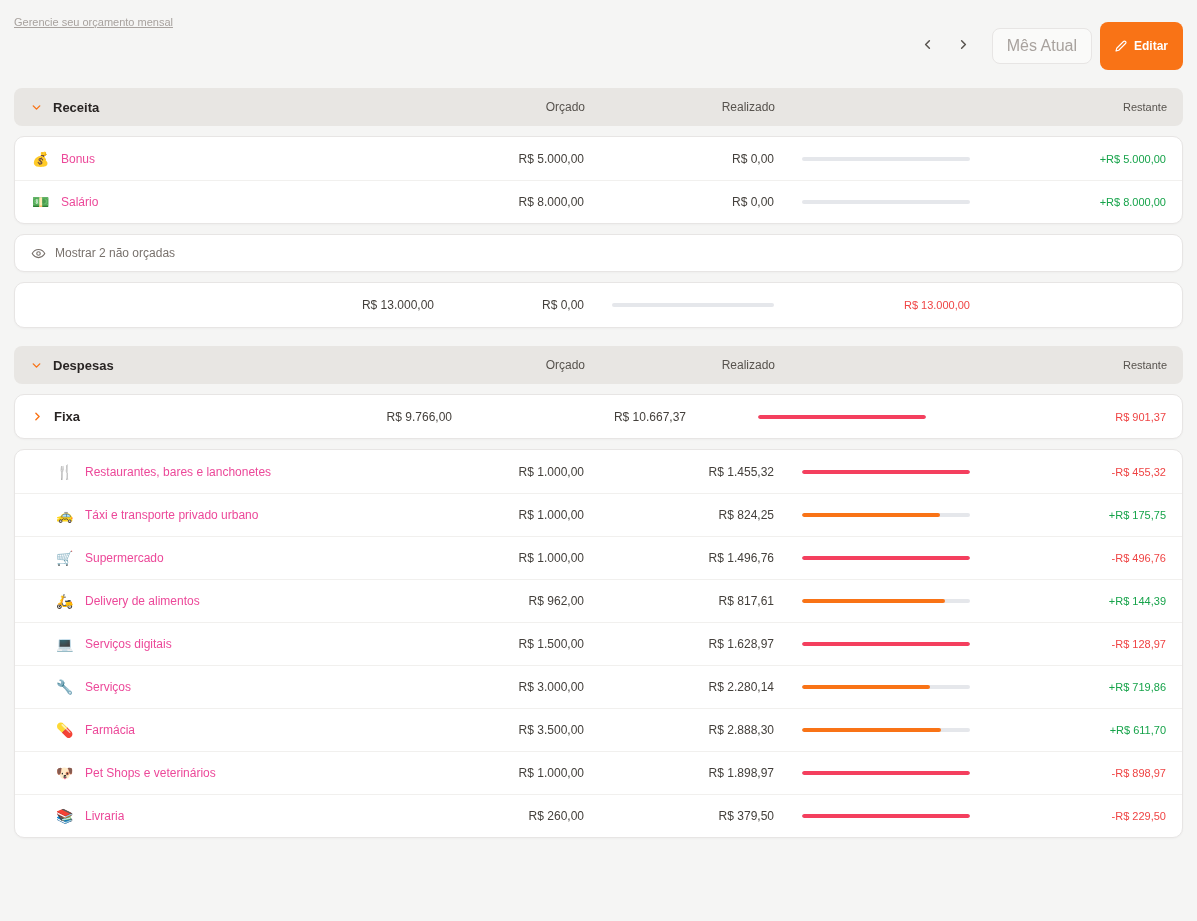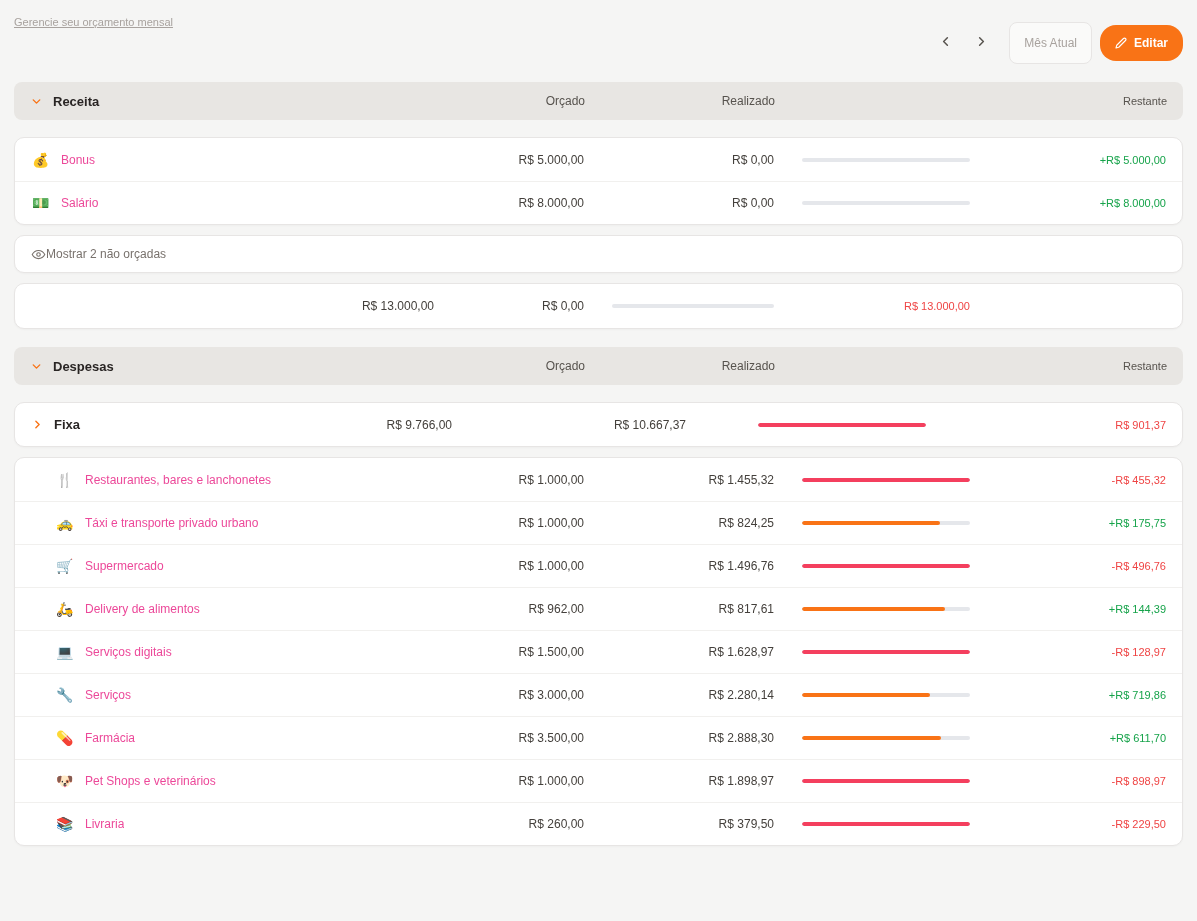--- a/index.html
+++ b/index.html
@@ -15,47 +15,47 @@
   
   .page-header { display: flex; justify-content: space-between; align-items: flex-start; margin-bottom: 18px; }
   .page-title { font-size: 23px; font-weight: 700; color: #1c1917; letter-spacing: .2px; }
   .page-subtitle { font-size: 11px; color: #a8a29e; margin-top: 2px; text-decoration: underline; }
   .header-controls { display: flex; align-items: center; gap: 8px; margin-top: 8px; }
   .nav-btn {
     width: 28px; height: 28px; display: flex; align-items: center; justify-content: center;
     background: transparent; border: none; cursor: pointer; color: #44403c; border-radius: 6px;
   }
   .month-btn {
-    height: 42px; padding: 0 14px; margin-left: 6px;
+    height: 36px; padding: 0 14px; margin-left: 6px;
     background: #fafaf9; border: 1px solid #e7e5e4; border-radius: 8px;
-    color: #a8a29e; font-size: 12px; font-family: inherit; cursor: pointer;
+    color: #a8a29e; font-size: 16px; font-family: inherit; cursor: pointer;
   }
   .edit-btn {
-    height: 36px; padding: 0 15px; display: flex; align-items: center; gap: 7px;
-    border: none; border-radius: 16px; color: #fff; font-size: 12px; font-weight: 700;
+    height: 48px; padding: 0 15px; display: flex; align-items: center; gap: 7px;
+    border: none; border-radius: 8px; color: #fff; font-size: 12px; font-weight: 700;
     font-family: inherit; cursor: pointer;
   }
 
   
   .grid {
     display: grid;
     grid-template-columns: 1fr 150px 190px 196px 196px;
     align-items: center;
   }
   .name-cell { display: flex; align-items: center; gap: 10px; min-width: 0; }
   .cell.num { text-align: right; font-size: 12px; color: #44403c; }
   .cell.remaining { text-align: right; font-size: 11px; color: #44403c; }
   .col-head { color: #57534e !important; font-size: 12px; }
   .pos { color: #16a34a !important; }
   .neg { color: #ef4444 !important; }
 
   
   .section-header {
     background: #e8e6e3; border-radius: 8px; height: 38px; padding: 0 16px;
-    margin-bottom: 17px; cursor: pointer;
+    margin-bottom: 10px; cursor: pointer;
   }
   .sec-label { font-size: 13px; font-weight: 700; color: #292524; }
   .chev { display: inline-flex; align-items: center; }
 
   
   .card {
     background: #fff; border: 1px solid #e7e5e4; border-radius: 10px;
     margin-bottom: 10px; overflow: hidden; box-shadow: 0 1px 2px rgba(0,0,0,.03);
   }
   .row { height: 43px; padding: 0 16px; }
@@ -67,21 +67,21 @@
   .group-label { font-size: 13px; font-weight: 700; color: #292524; }
   .total-row { height: 44px; }
   .total-label { font-size: 13px; font-weight: 700; color: #1c1917; }
 
   
   .barcell { display: flex; justify-content: flex-start; padding-left: 28px; }
   .track { display: block; width: 170px; height: 4px; border-radius: 99px; background: #e5e7eb; overflow: hidden; }
   .fill { display: block; height: 100%; border-radius: 99px; }
 
   
-  .show-more { height: 38px; display: flex; align-items: center; padding: 0 16px; cursor: pointer; }
+  .show-more { height: 38px; display: flex; align-items: center; gap: 9px; padding: 0 16px; cursor: pointer; }
   .show-more-label { font-size: 12px; color: #78716c; }
 
   .budget-section + .budget-section { margin-top: 18px; }
 </style>
 </head>
 <body>
 
 <div class="page">
 
   <header class="page-header">

